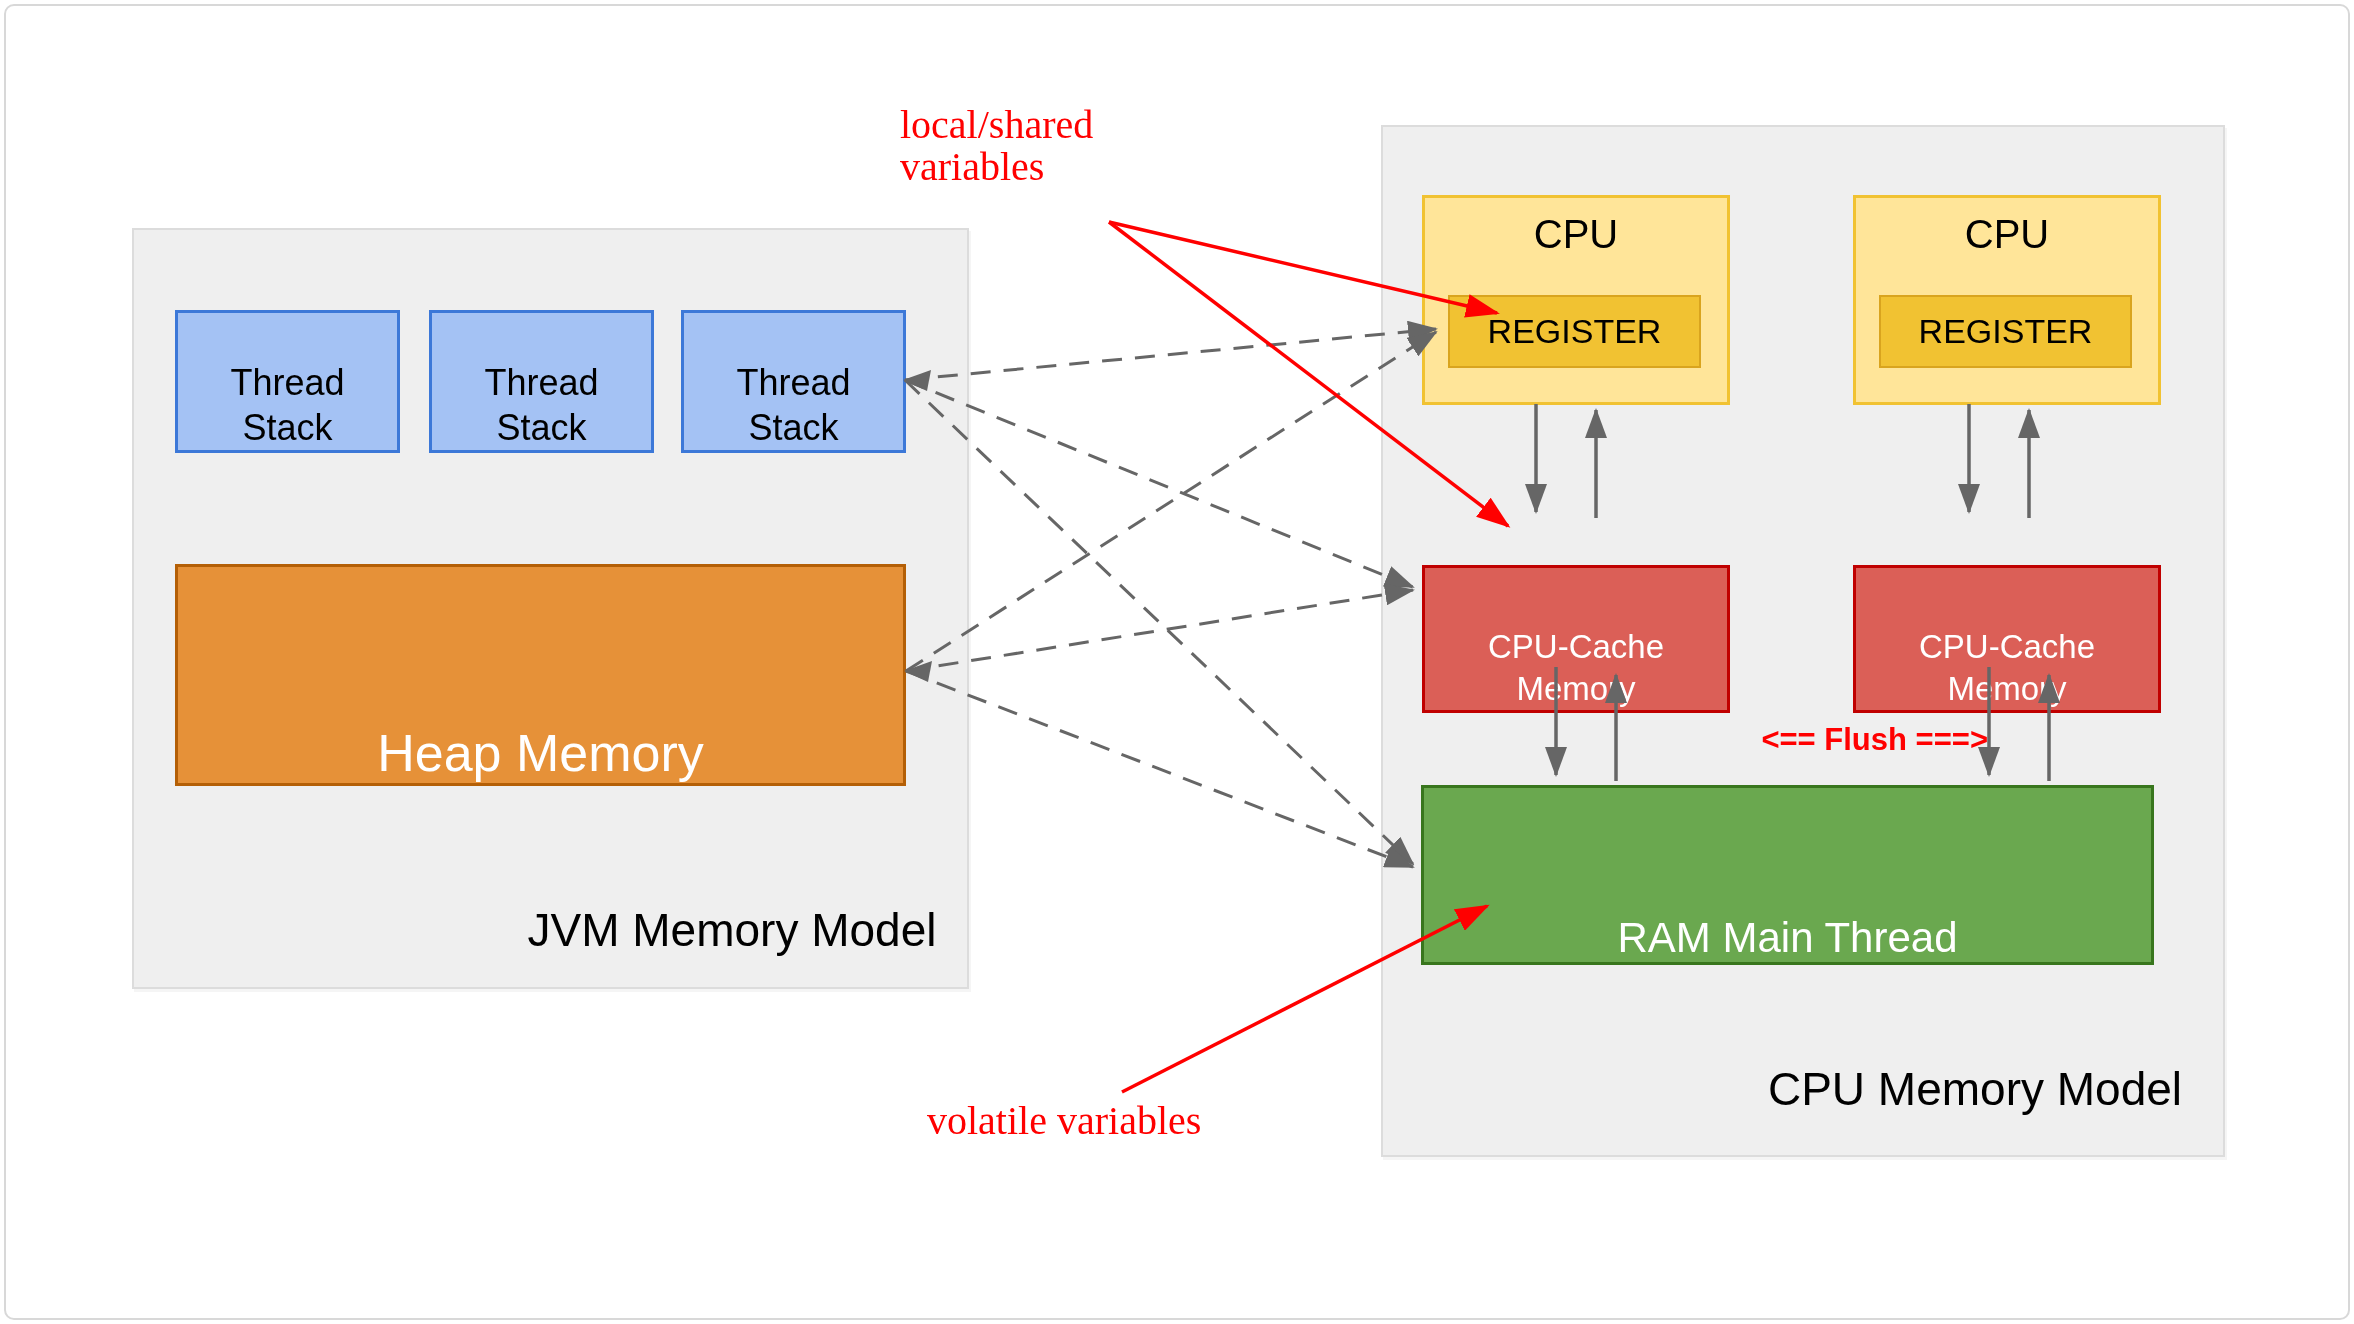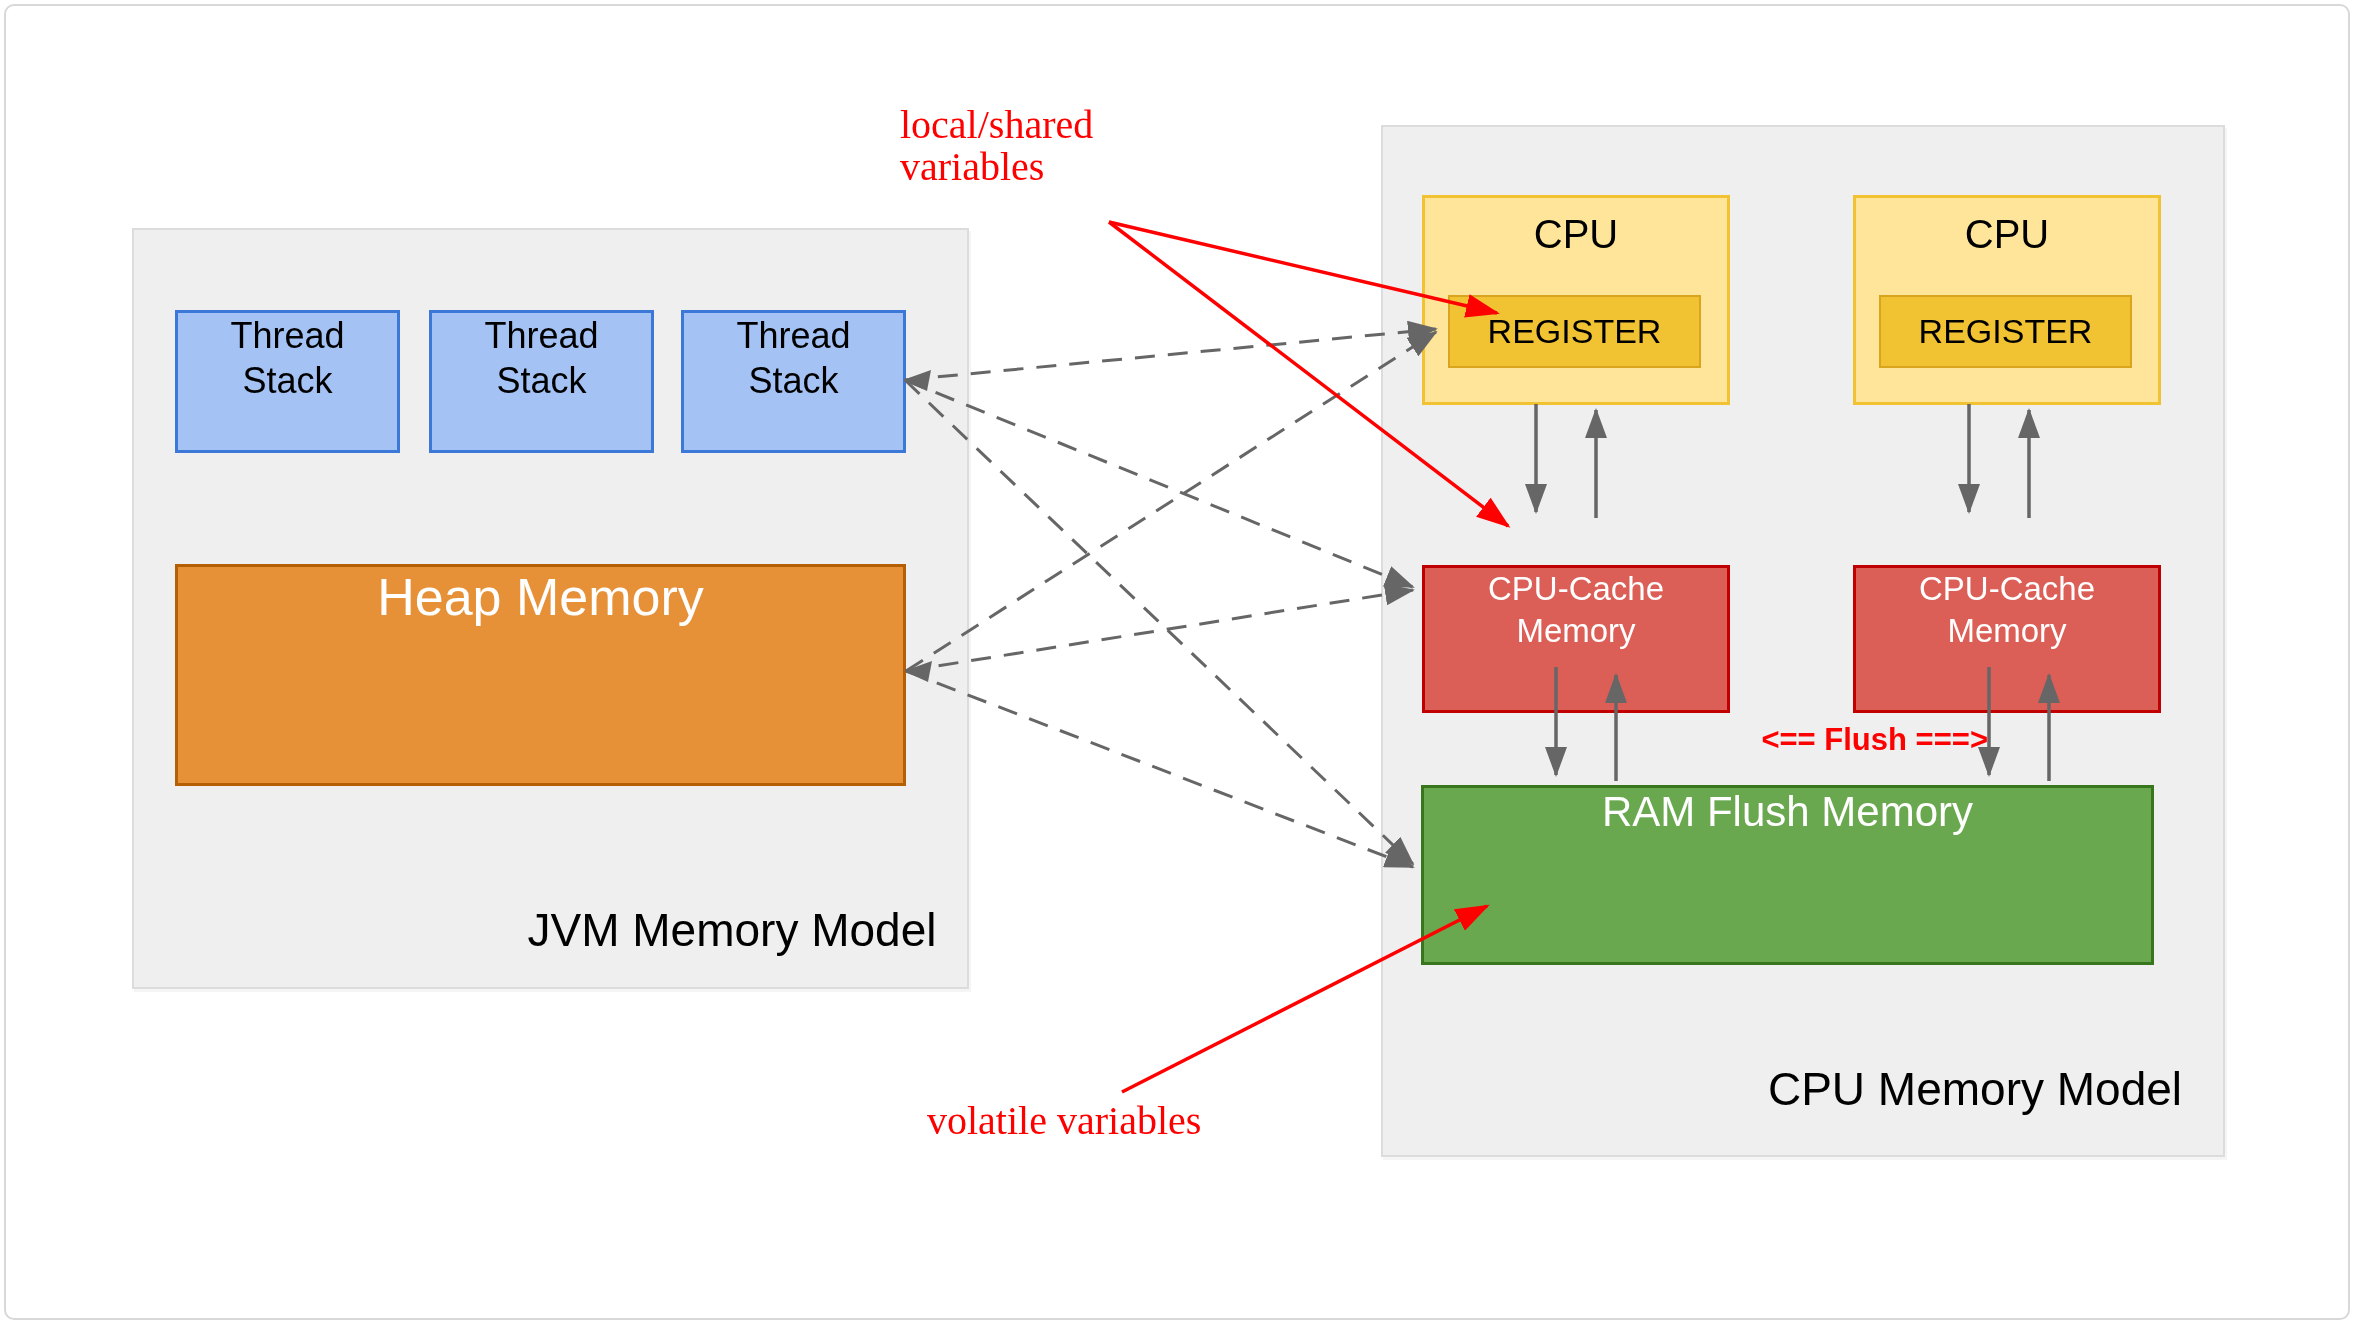--- a/index.html
+++ b/index.html
@@ -20,21 +20,21 @@
     position:absolute;
     background:var(--section-bg);
     border:2px solid var(--section-border);
     box-shadow:2px 3px 0 rgba(0,0,0,0.04);
   }
   .jvm-section{left:132px;top:228px;width:833px;height:757px;}
   .cpu-section{left:1381px;top:125px;width:840px;height:1028px;}
 
   .box{
     position:absolute;
-    display:flex;align-items:flex-start;justify-content:center;
+    display:flex;align-items:flex-end;justify-content:center;
     text-align:center;
     box-sizing:border-box;
   }
   .thread-box{
     width:225px;height:143px;top:80px;
     background:var(--thread-fill);
     border:3px solid var(--thread-border);
     font-size:36px;line-height:45px;color:var(--text-dark);
   }
   .thread-box span{display:inline-block;max-width:150px;}
@@ -148,21 +148,21 @@
         <span>REGISTER</span>
       </div>
     </div>
     <div class="box cache-box cache1">
       <span>CPU-Cache Memory</span>
     </div>
     <div class="box cache-box cache2">
       <span>CPU-Cache Memory</span>
     </div>
     <div class="box ram-box">
-      <span>RAM Flush Memory</span>
+      <span>RAM Main Thread</span>
     </div>
     <div class="section-title cpu-title">CPU Memory Model</div>
   </div>
 
   <div class="annotation local-shared">
     <div>local/shared</div>
     <div>variables</div>
   </div>
   <div class="annotation volatile">volatile variables</div>
   <div class="flush">&lt;== Flush ===&gt;</div>

